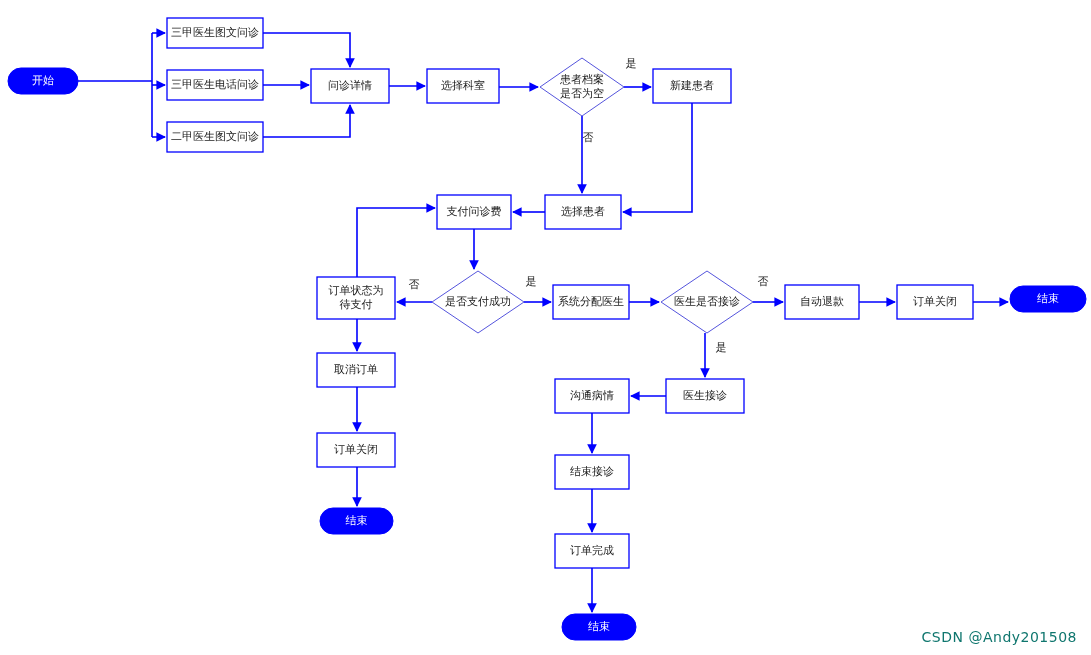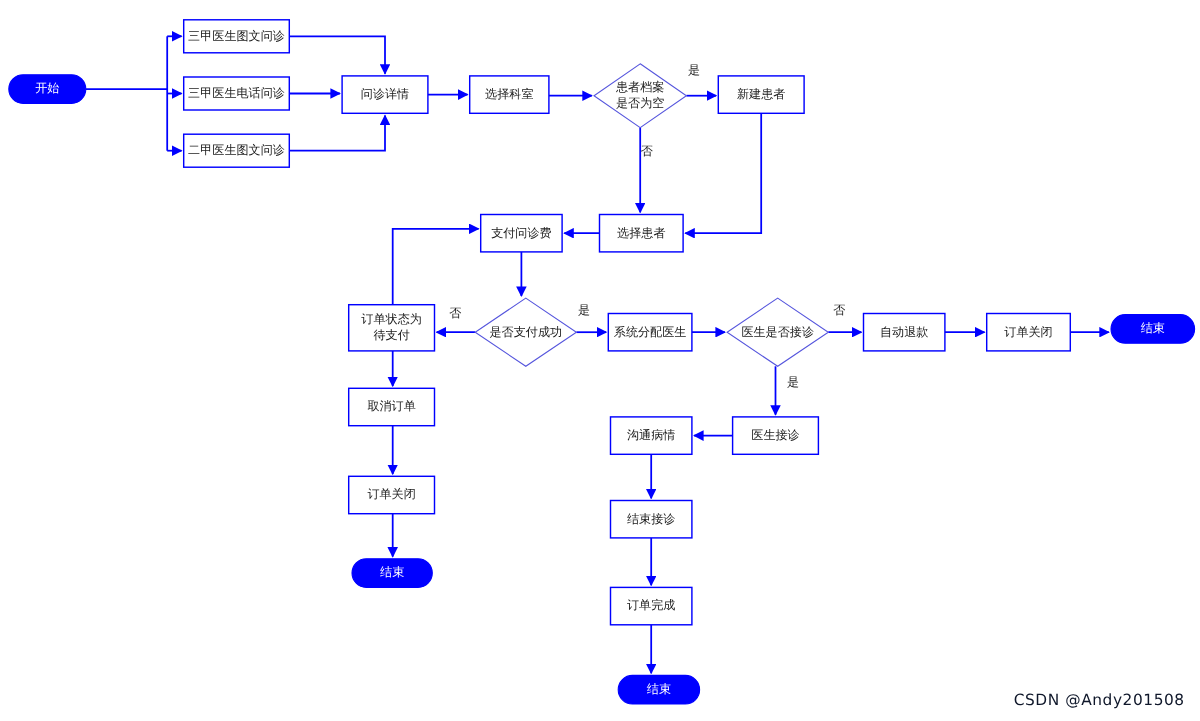--- a/index.html
+++ b/index.html
@@ -40,21 +40,21 @@
     fill: #1a1a1a;
     text-anchor: middle;
     dominant-baseline: middle;
   }
   .watermark {
     position: absolute;
     right: 14px;
     bottom: 10px;
     font-family: "DejaVu Sans", "Liberation Sans", sans-serif;
     font-size: 14px;
-    color: #0f172a;
+    color: #0f766e;
     letter-spacing: 0.5px;
     user-select: none;
     text-align: right;
   }
 </style>
 </head>
 <body>
 
 <div id="canvas">
 

